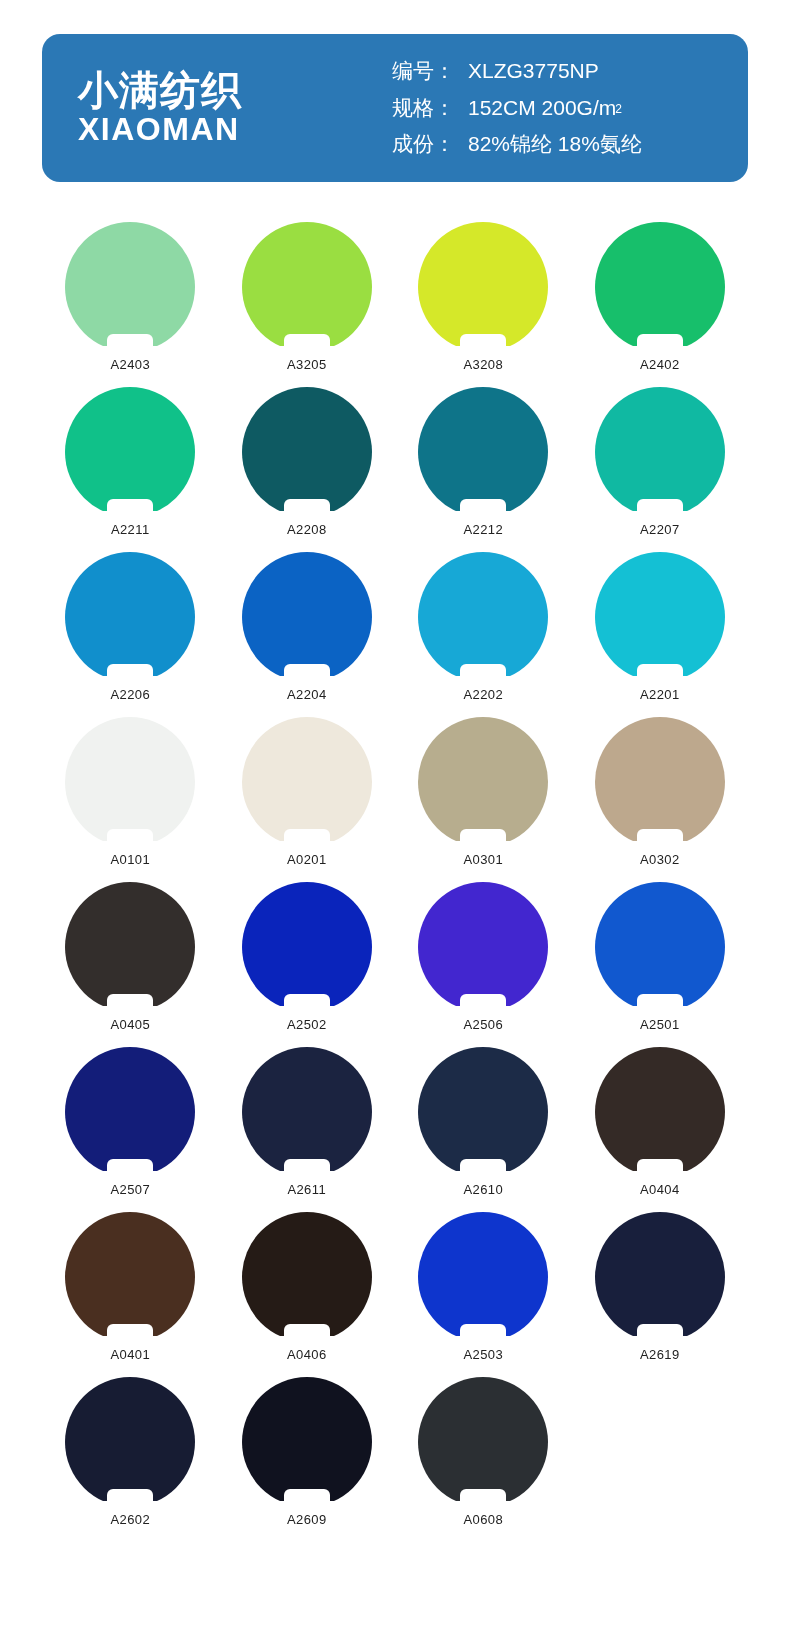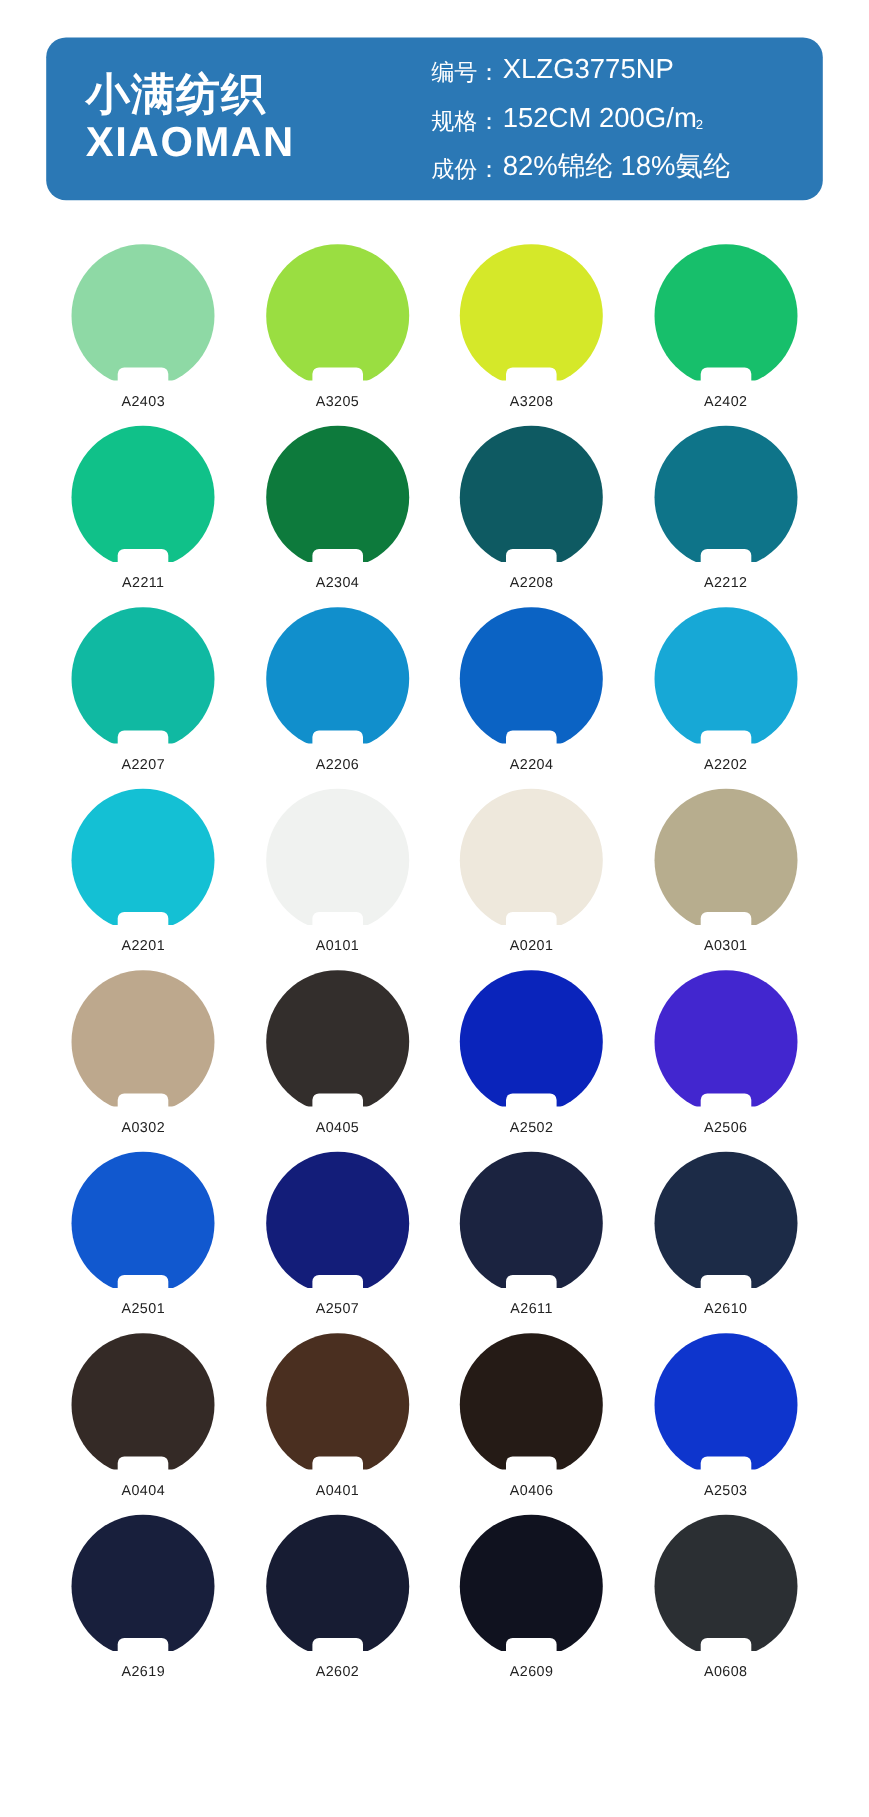--- a/index.html
+++ b/index.html
@@ -45,40 +45,40 @@
     color: #ffffff;
   }
   .brand-cn {
     font-size: 40px;
     font-weight: bold;
     line-height: 1.12;
     letter-spacing: 1px;
     white-space: nowrap;
   }
   .brand-en {
-    font-size: 38px;
+    font-size: 32px;
     font-weight: bold;
     line-height: 1.12;
     letter-spacing: 1.5px;
     white-space: nowrap;
   }
 
   .specs {
     color: #ffffff;
     font-size: 21px;
     line-height: 1.75;
     padding-left: 20px;
   }
   .spec-line {
     white-space: nowrap;
     display: flex;
     align-items: flex-end;
   }
   .spec-key { font-size: 21px; }
-  .spec-val { font-size: 25px; margin-left: 2px; }
+  .spec-val { font-size: 21px; margin-left: 13px; }
   .sup { font-size: 12px; vertical-align: super; position: relative; top: -6px; left: -1px; }
 
   
   .grid {
     position: absolute;
     left: 42px;
     top: 222px;
     width: 706px;
     display: grid;
     grid-template-columns: repeat(4, 1fr);
@@ -202,27 +202,20 @@
       </div>
       <div class="cell">
         <div class="disc-wrap">
           <div class="disc" style="background: rgb(16, 193, 137);"></div>
           <div class="notch"></div>
         </div>
         <div class="swatch-label">A2211</div>
       </div>
       <div class="cell">
         <div class="disc-wrap">
-          <div class="disc" style="background: rgb(13, 122, 60);"></div>
-          <div class="notch"></div>
-        </div>
-        <div class="swatch-label">A2304</div>
-      </div>
-      <div class="cell">
-        <div class="disc-wrap">
           <div class="disc" style="background: rgb(14, 90, 98);"></div>
           <div class="notch"></div>
         </div>
         <div class="swatch-label">A2208</div>
       </div>
       <div class="cell">
         <div class="disc-wrap">
           <div class="disc" style="background: rgb(14, 116, 137);"></div>
           <div class="notch"></div>
         </div>

